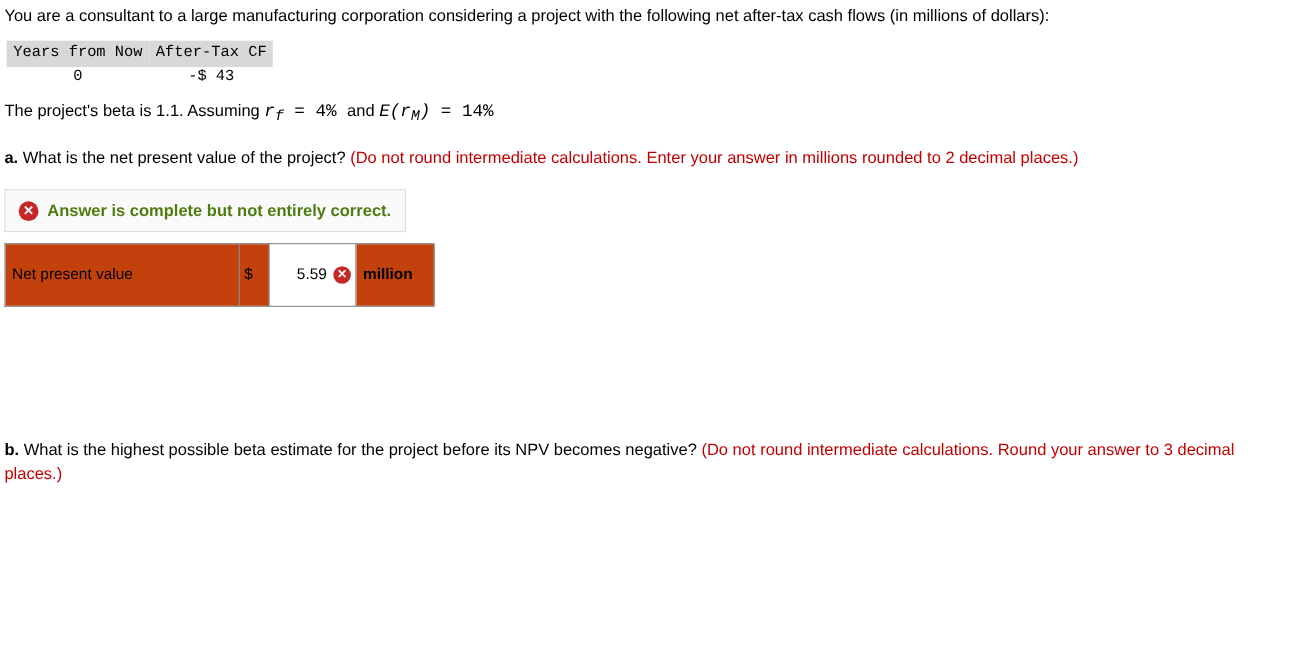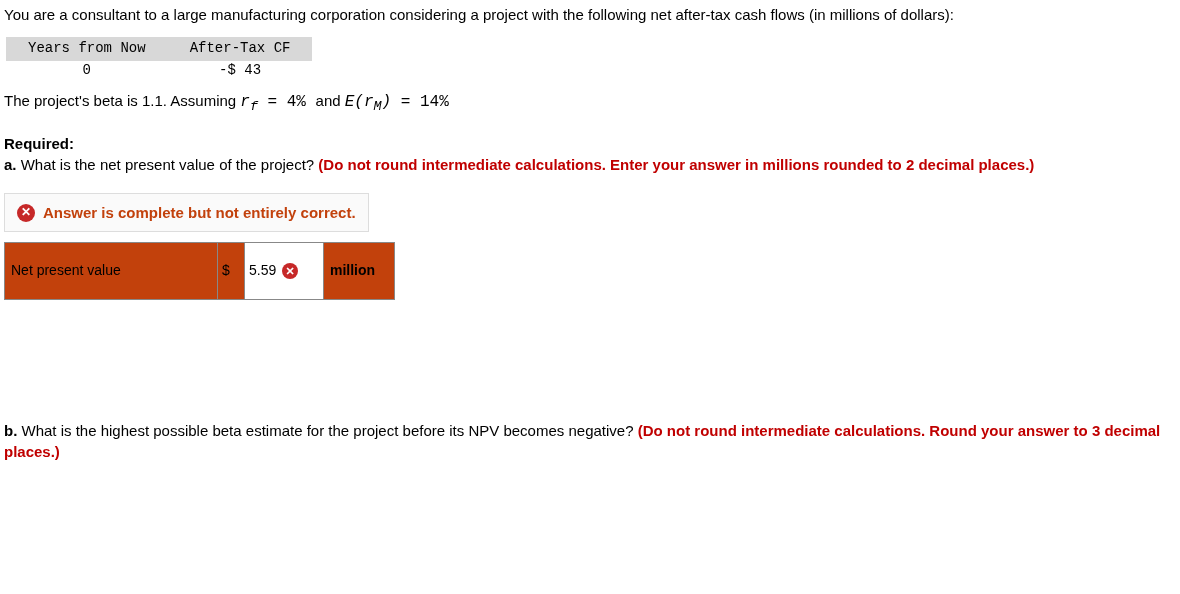--- a/index.html
+++ b/index.html
@@ -14,66 +14,66 @@
   .intro { margin-bottom: 12px; }
   .cf-table {
     border-collapse: collapse;
     font-family: "Courier New", monospace;
     font-size: 14px;
     margin: 6px 0 10px 2px;
   }
   .cf-table th {
     background: #d8d8d8;
     font-weight: normal;
-    padding: 2px 22px;
+    padding: 2px 6px;
     text-align: center;
   }
   .cf-table td {
     padding: 0 10px;
     text-align: center;
     white-space: pre;
   }
   .mono { font-family: "Courier New", monospace; font-size: 16px; }
   .mono i { font-style: italic; }
   .req-label { font-weight: bold; }
-  .red { color: #c00000; font-weight: bold; }
+  .red { color: #c00000; font-weight: normal; }
   .feedback-box {
     display: inline-flex;
     align-items: center;
     margin-top: 18px;
     padding: 8px 12px;
     border: 1px solid #ddd;
     background: #fafafa;
   }
   .iconcircle {
     display: inline-flex;
     width: 18px; height: 18px;
     border-radius: 50%;
     background: #c62828;
     color: #fff;
     align-items: center; justify-content: center;
     font-size: 12px; font-weight: bold;
     margin-right: 8px;
     flex-shrink: 0;
   }
-  .feedback-text { font-weight: bold; color: #c2410c; }
+  .feedback-text { font-weight: bold; color: #4d7c0f; }
   .answer-table {
     border-collapse: collapse;
     margin-top: 10px;
   }
   .answer-table td {
     border: 1px solid #888;
     background: #c2410c;
     padding: 2px 6px;
     font-size: 14px;
     vertical-align: middle;
   }
   .answer-table td.label { min-width: 200px; }
   .answer-table td.cur { text-align: left; width: 18px; padding: 2px 4px; }
-  .answer-table td.val { width: 70px; background: #fff; padding: 18px 4px; margin-left: 24px;}
+  .answer-table td.val { text-align: right; width: 70px; background: #fff; padding: 18px 4px; margin-left: 24px;}
   .answer-table td.unit { width: 58px; font-weight: bold; }
   .circle-x {
     display: inline-flex;
     width: 16px; height: 16px;
     border-radius: 50%;
     background: #c62828;
     color: #fff;
     align-items: center; justify-content: center;
     font-size: 11px; font-weight: bold;
     margin-left: 2px;
@@ -99,21 +99,20 @@
     <td>-$ 43</td>
   </tr>
 </tbody>
   </table>
 
 <div>
   <span>The project's beta is 1.1. Assuming </span><span class="mono"><i><span>r</span><sub>f</sub></i><span> = 4% </span></span><span>and </span><span class="mono"><i><span>E(r</span><sub>M</sub><span>)</span></i><span> = 14%</span></span>
 </div>
 
 <div style="margin-top:16px">
-  <div class="req-label">Required:</div>
   <div>
     <span class="req-label">a. </span><span>What is the net present value of the project? </span><span class="red">(Do not round intermediate calculations. Enter your answer in millions rounded to 2 decimal places.)</span>
   </div>
 </div>
 
 <div class="feedback-box">
   <span class="iconcircle">✕</span>
   <span class="feedback-text">Answer is complete but not entirely correct.</span>
 </div>
 

